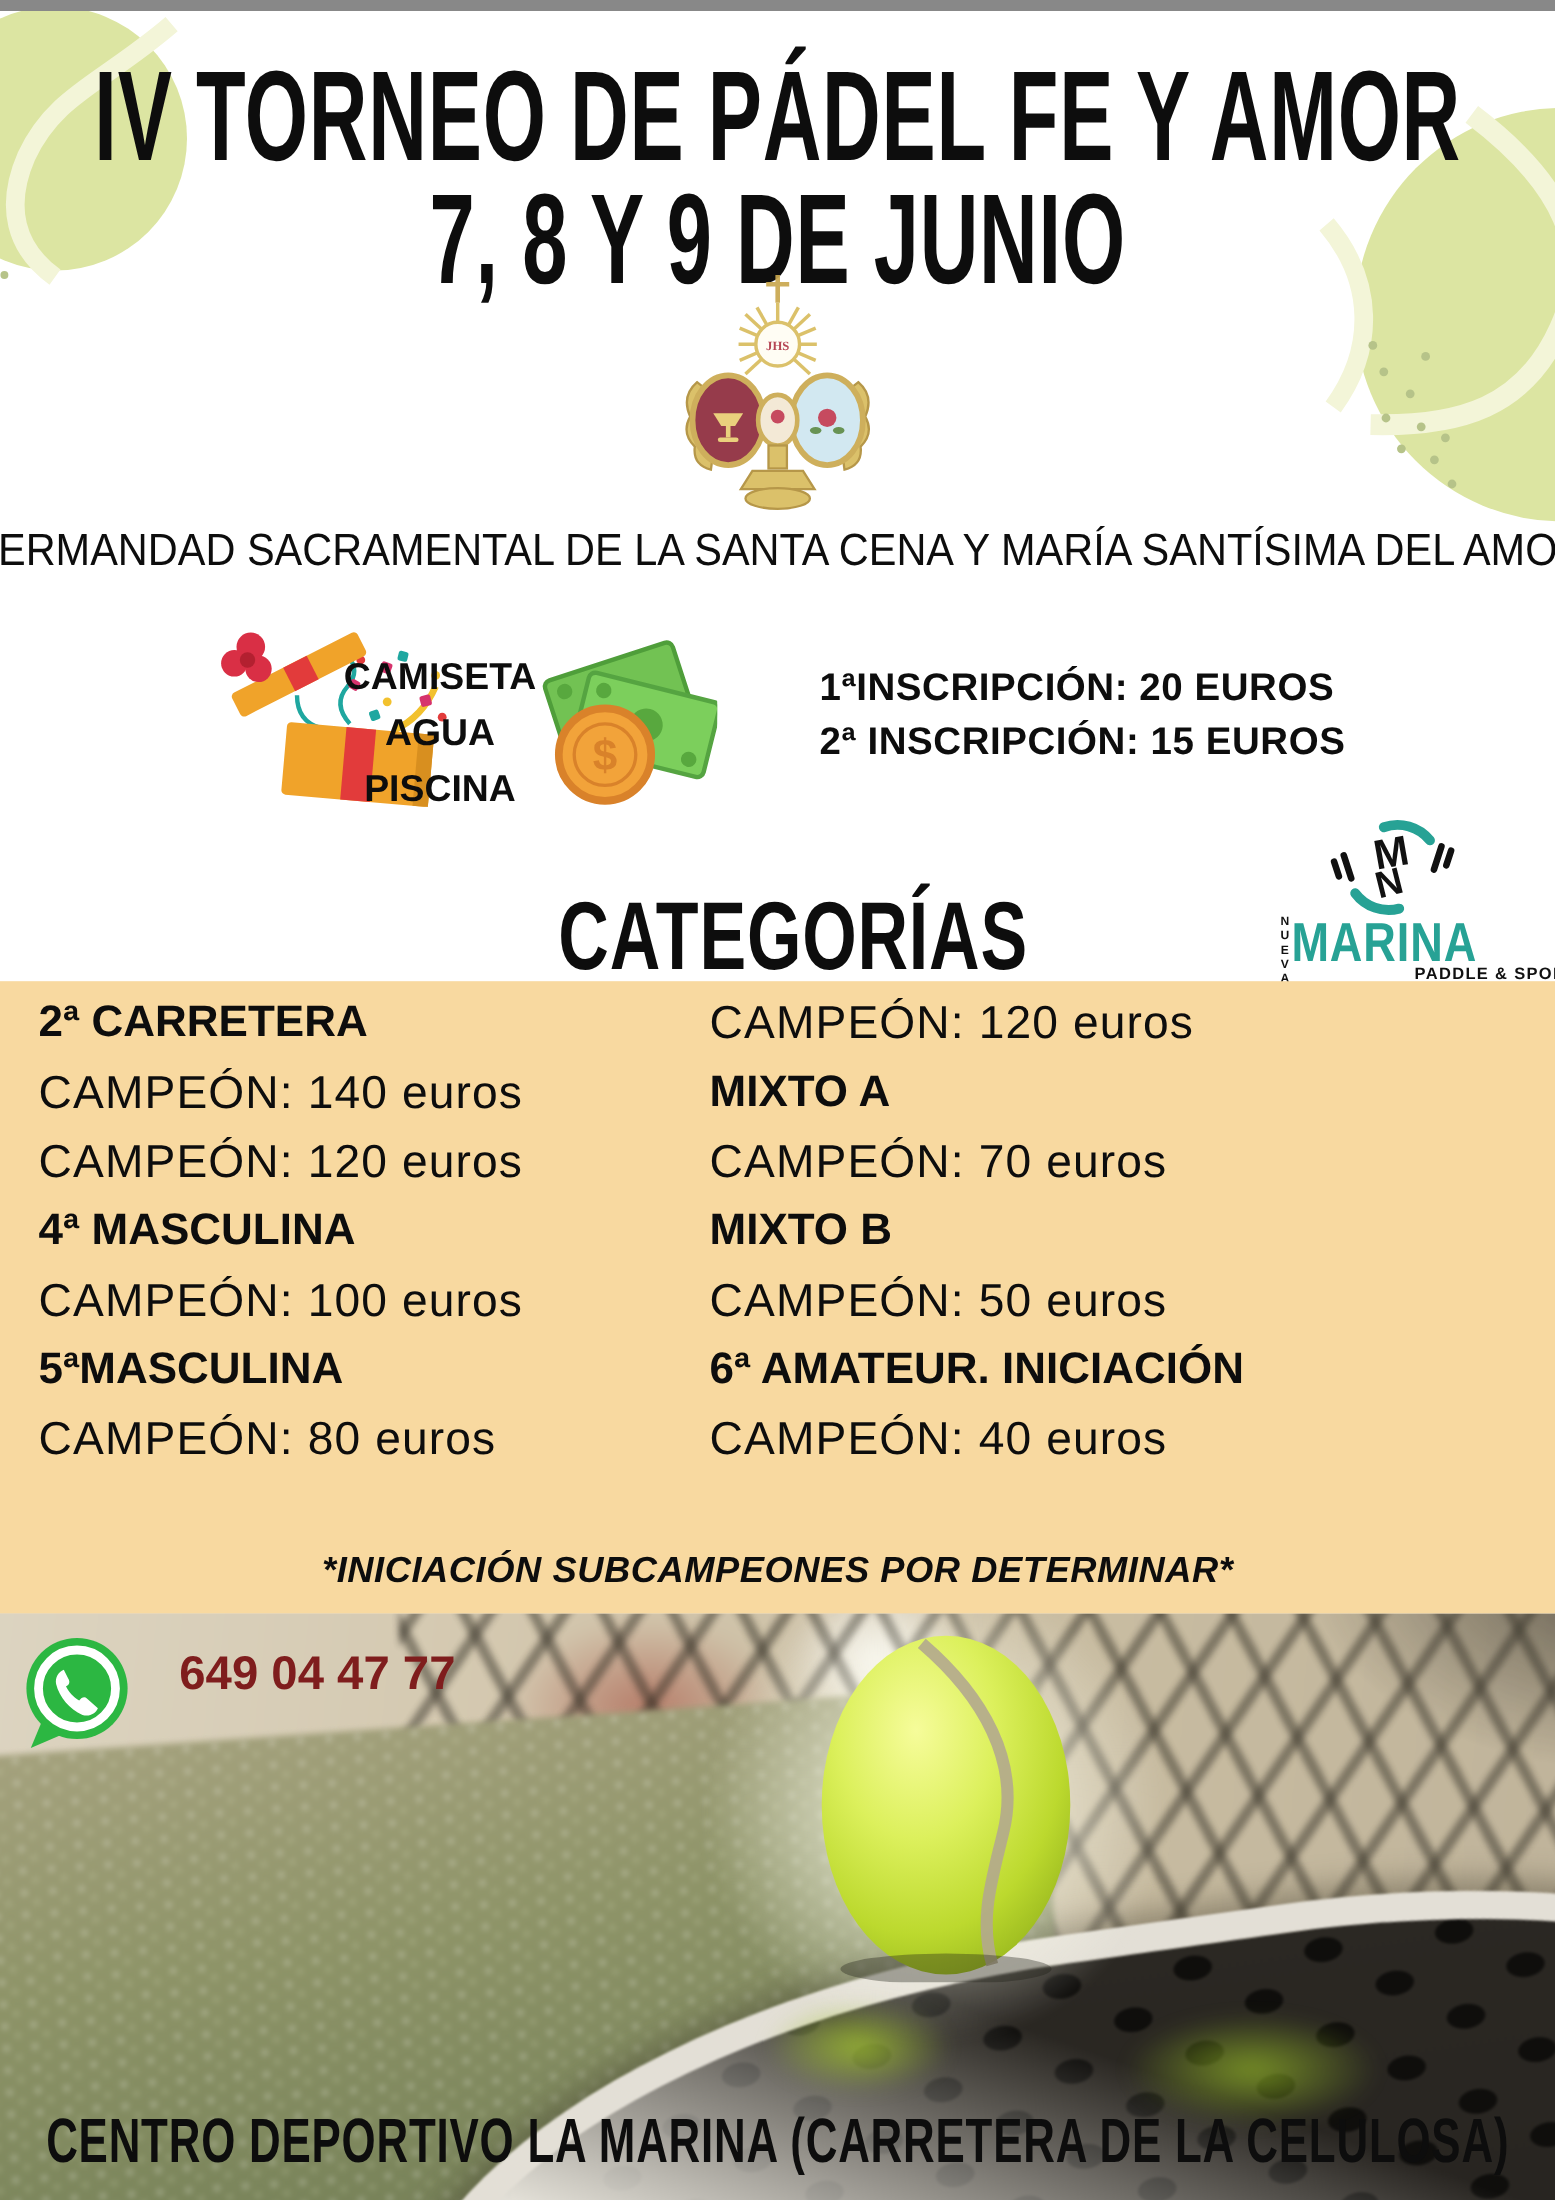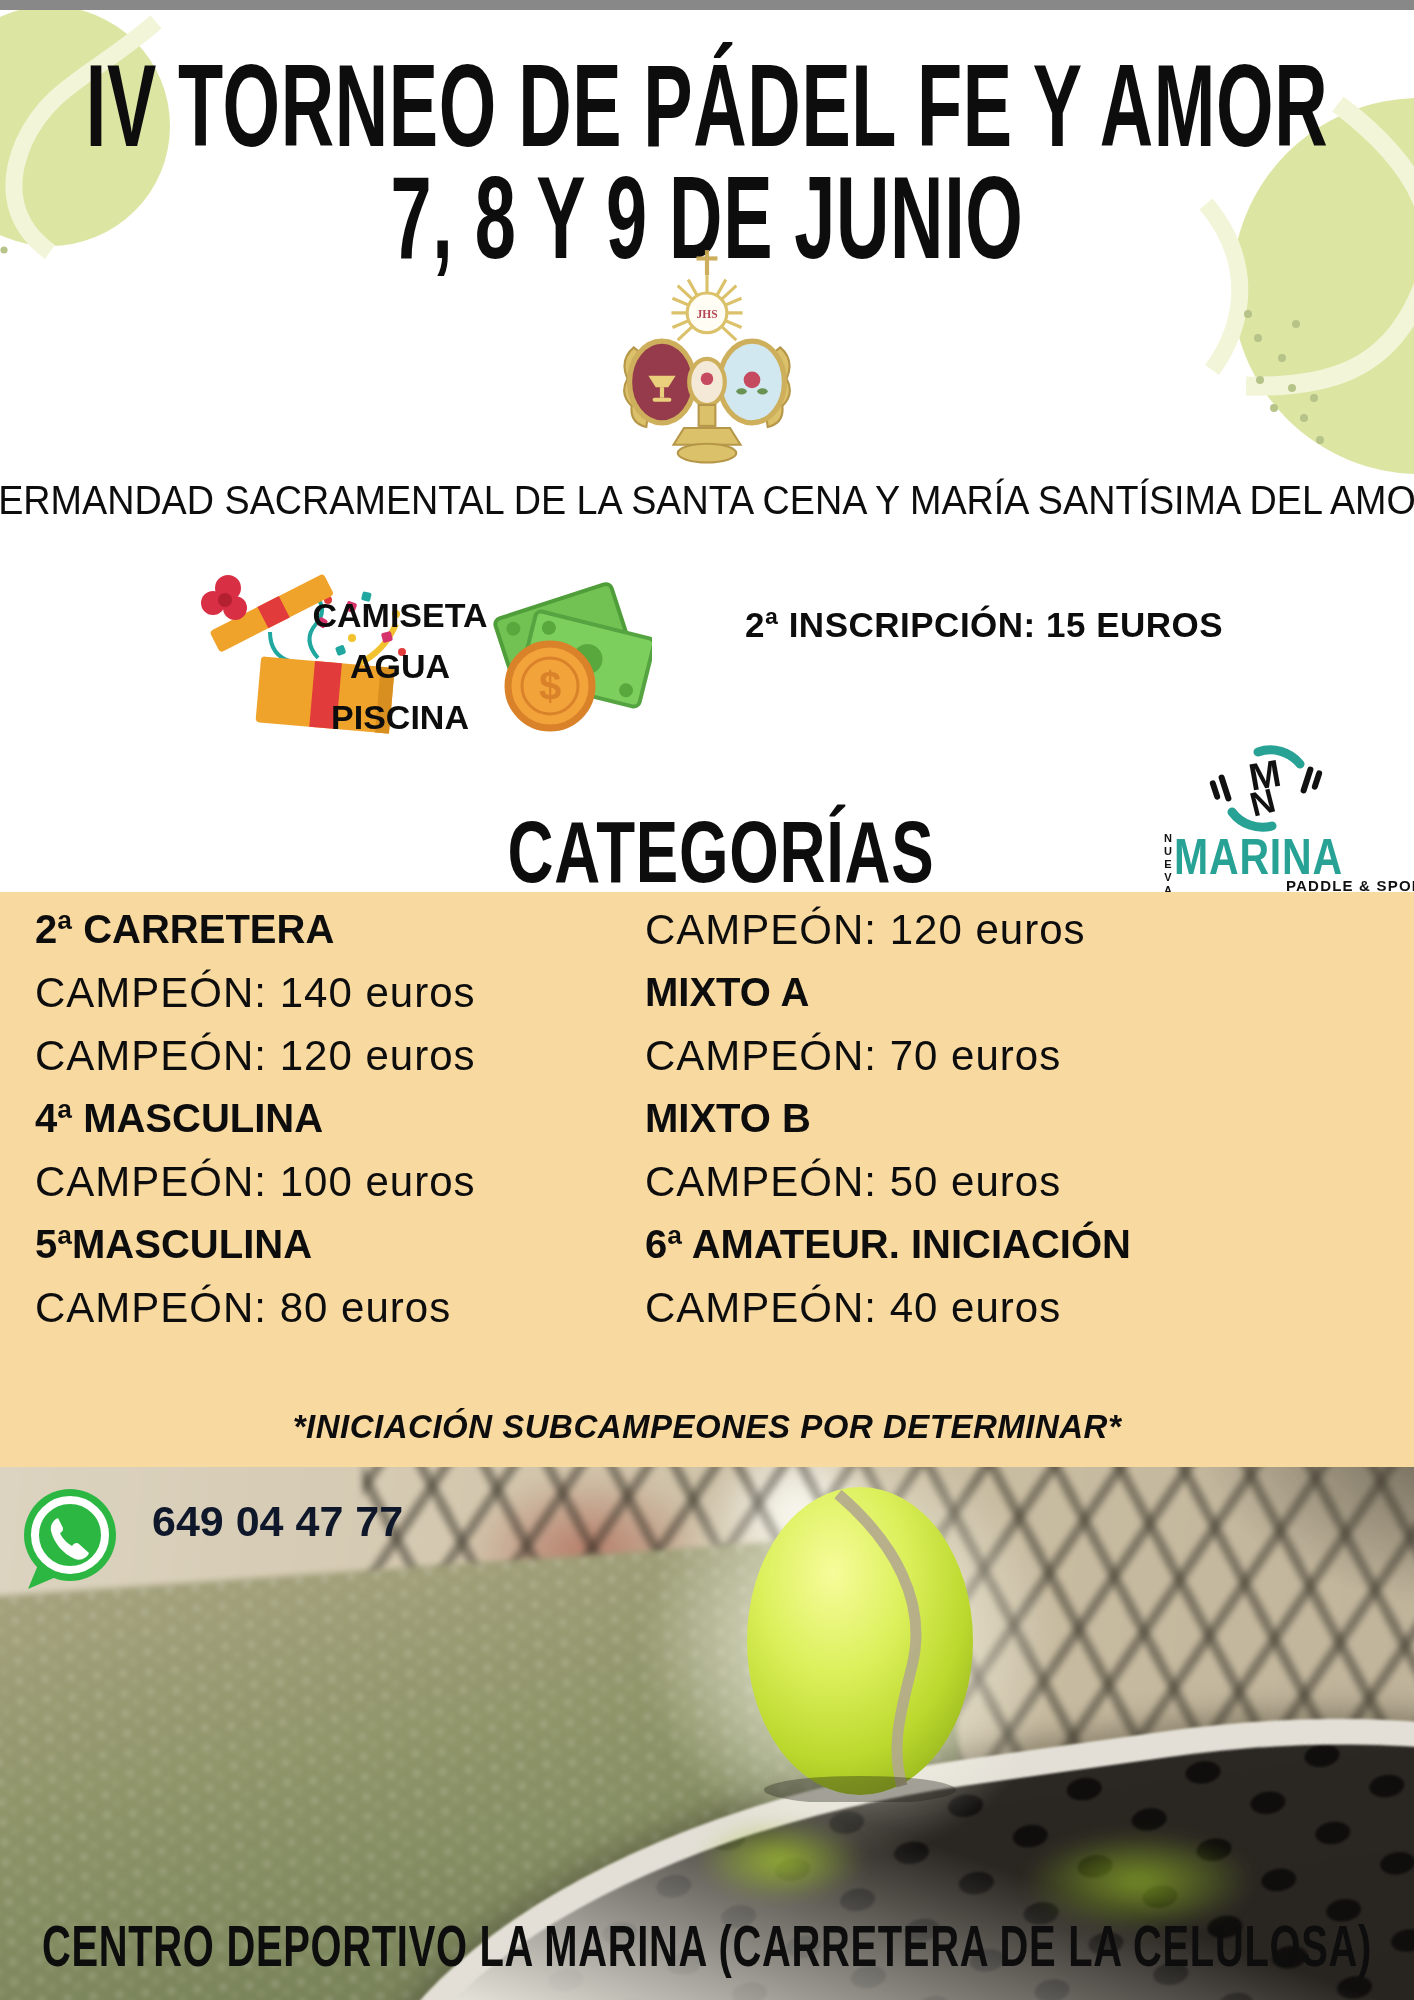--- a/index.html
+++ b/index.html
@@ -100,21 +100,21 @@
       radial-gradient(160px 70px at 75% 55%, rgba(150,186,40,.7), transparent 72%);
     filter:blur(8px);
   }
   .photo .ball-glow{
     position:absolute;left:640px;top:-30px;width:420px;height:420px;
     background:radial-gradient(closest-side, rgba(255,255,240,.95), rgba(255,255,240,0));
     filter:blur(6px);
   }
   .photo .ball{position:absolute;left:742px;top:13px;}
   .phone-row{position:absolute;left:18px;top:18px;z-index:5;}
-  .phone-num{position:absolute;left:152px;top:30px;font-size:43px;font-weight:800;color:#0f172a;white-space:nowrap;}
+  .phone-num{position:absolute;left:163px;top:30px;font-size:43px;font-weight:800;color:#7f1d1d;white-space:nowrap;}
   
   .ball-tl{left:-72px;top:-2px;}
   .ball-tr{left:1188px;top:78px;}
   .crest{left:50%;top:238px;transform:translateX(-50%);}
   .gift{left:200px;top:556px;}
   .money{left:482px;top:556px;}
 </style>
 </head>
 <body>
 
@@ -255,20 +255,21 @@
       <rect x="44" y="58" width="122" height="70" rx="6" fill="#7ccf5c" stroke="#55a441" stroke-width="4"></rect>
       <circle cx="105" cy="93" r="15" fill="#58a83e"></circle>
       <circle cx="60" cy="72" r="7" fill="#58a83e"></circle>
         <circle cx="150" cy="114" r="7" fill="#58a83e"></circle>
     </g>
     <circle cx="68" cy="120" r="42" fill="#f2a33a" stroke="#d9822a" stroke-width="7"></circle>
     <circle cx="68" cy="120" r="28" fill="none" stroke="#d9822a" stroke-width="3"></circle>
     <text x="68" y="134" font-size="40" font-weight="bold" fill="#d9822a" text-anchor="middle" font-family="Liberation Sans, sans-serif">$</text>
   </svg>
   <div class="abs inscriptions">
+    <div>1ªINSCRIPCIÓN: 20 EUROS</div>
     <div>2ª INSCRIPCIÓN: 15 EUROS</div>
   </div>
 
   <div class="abs cond categories-h">CATEGORÍAS</div>
 
   <div class="abs sponsor">
     <svg class="icon" width="120" height="92" viewBox="0 0 120 92">
       <path d="M52 10 a38 38 0 0 1 42 12" stroke="#27a295" stroke-width="9" fill="none" stroke-linecap="round"></path>
       <path d="M66 84 a38 38 0 0 1 -40 -14" stroke="#27a295" stroke-width="9" fill="none" stroke-linecap="round"></path>
       <g fill="#111">

